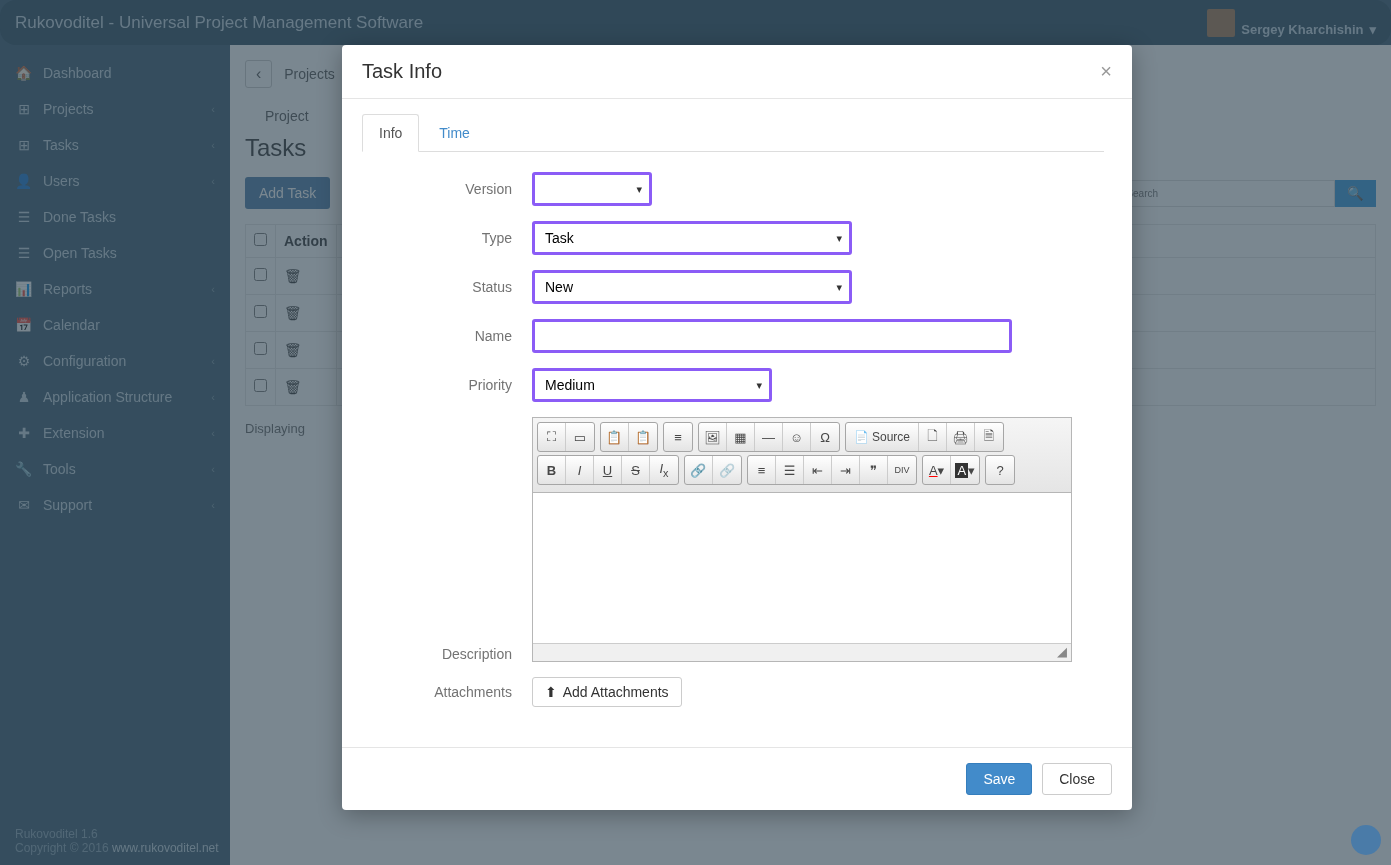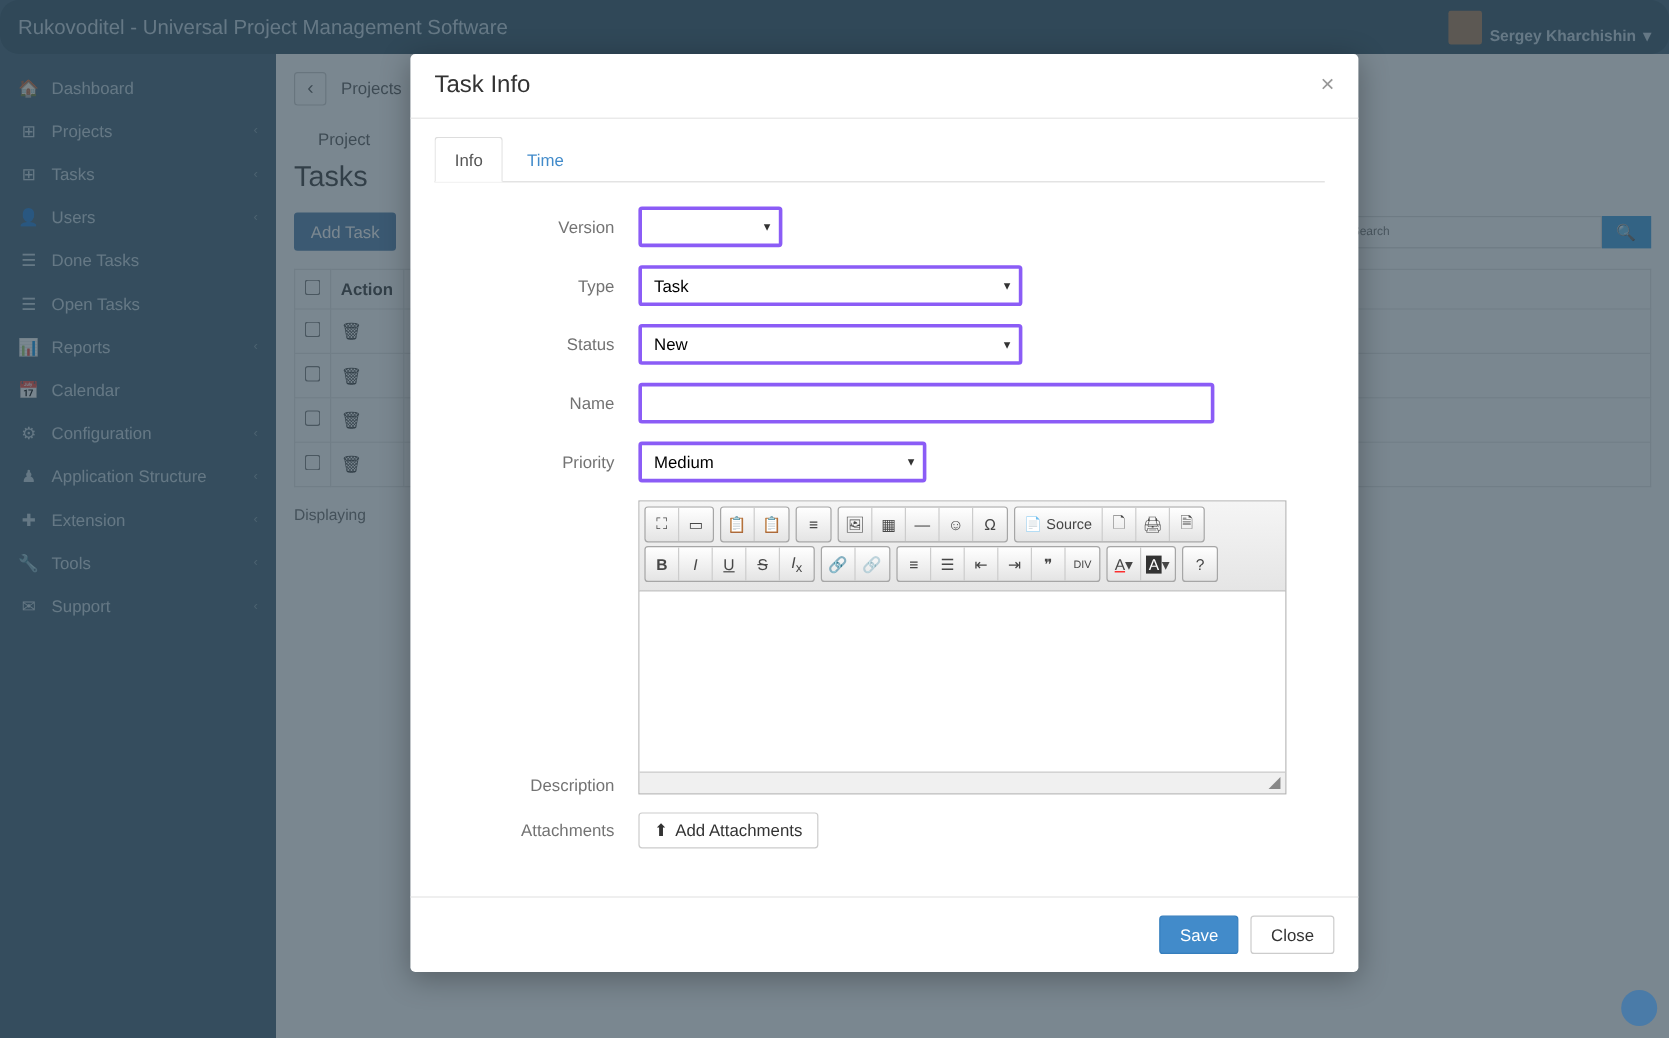--- a/index.html
+++ b/index.html
@@ -153,20 +153,27 @@
     <span class="icon">🔧</span>
     <span>Tools</span>
     <span class="chevron">‹</span>
   </div>
   <div class="nav-item">
     <span class="icon">✉</span>
     <span>Support</span>
     <span class="chevron">‹</span>
   </div>
 
+  <div class="footer">
+    <div>Rukovoditel 1.6</div>
+    <div>
+      <span>Copyright © 2016 </span>
+      <a href="#">www.rukovoditel.net</a>
+    </div>
+  </div>
 </div>
 
 <div class="main">
   <button class="back-btn">‹</button>
   <span class="breadcrumb">Projects</span>
   <div class="sub-breadcrumb">Project</div>
   <h1 class="page-title">Tasks</h1>
   <div style="display:flex; justify-content:space-between; align-items:center;">
     <button class="add-task-btn">Add Task</button>
     <div class="search-box">

